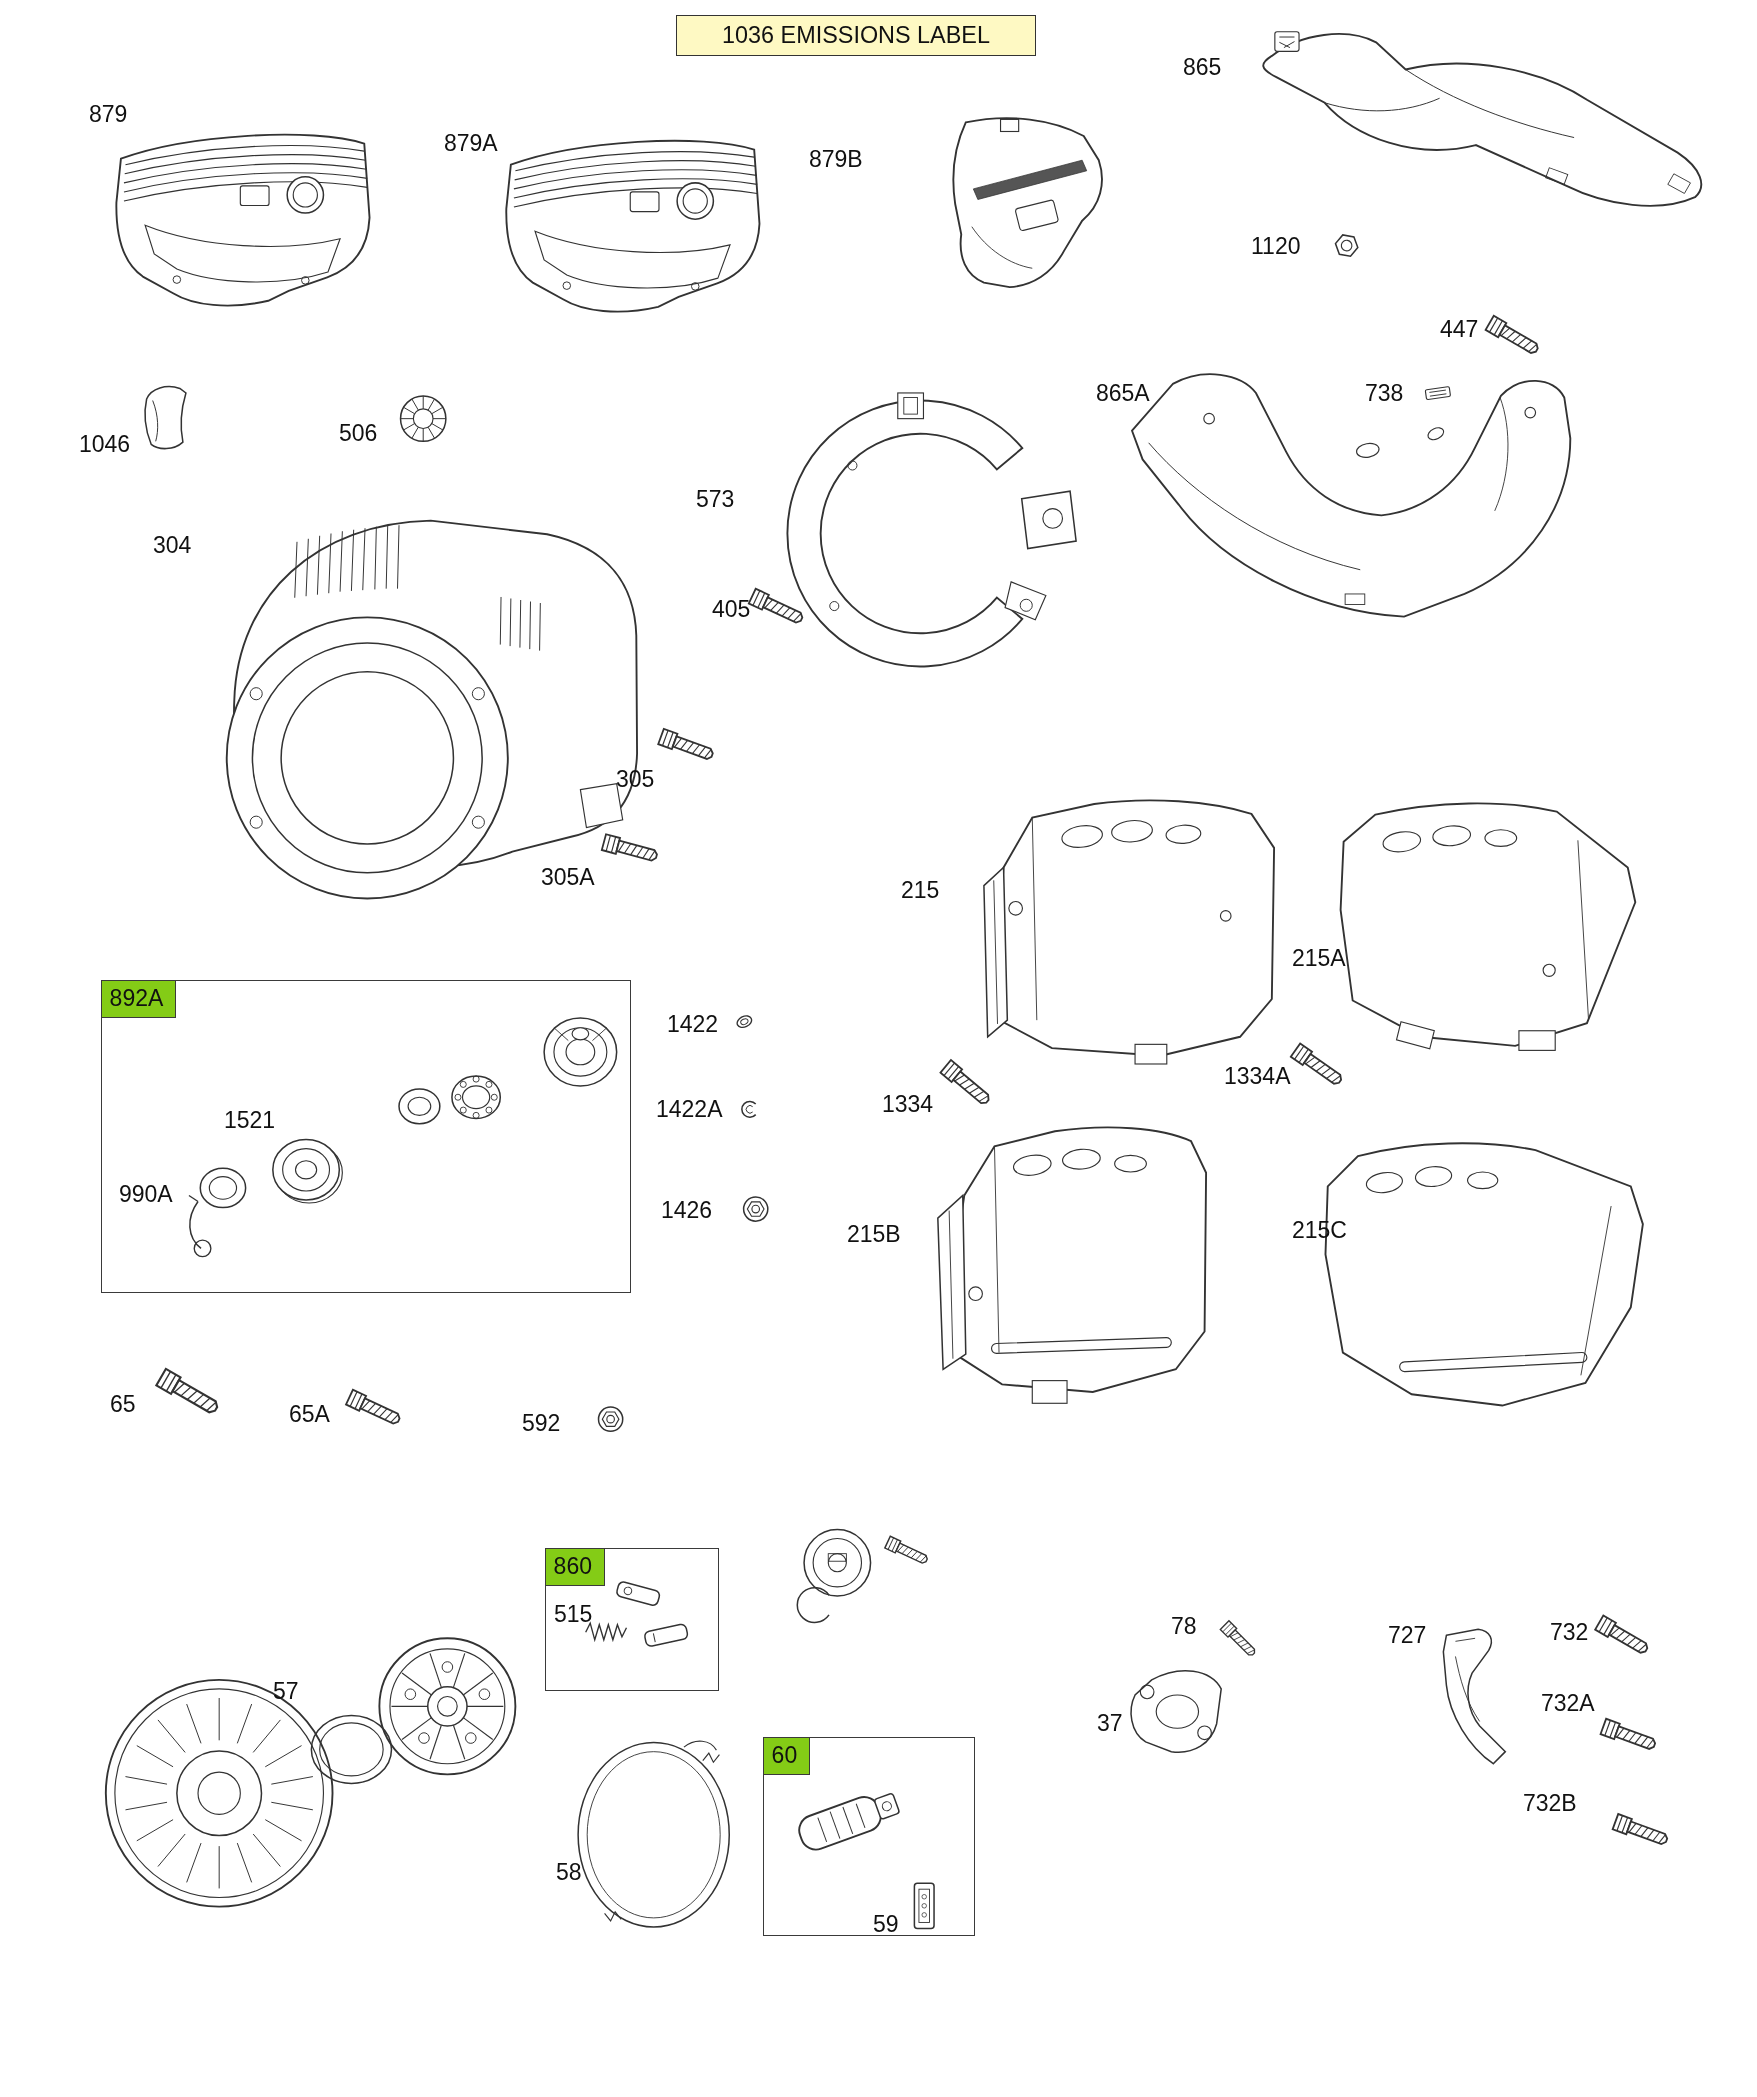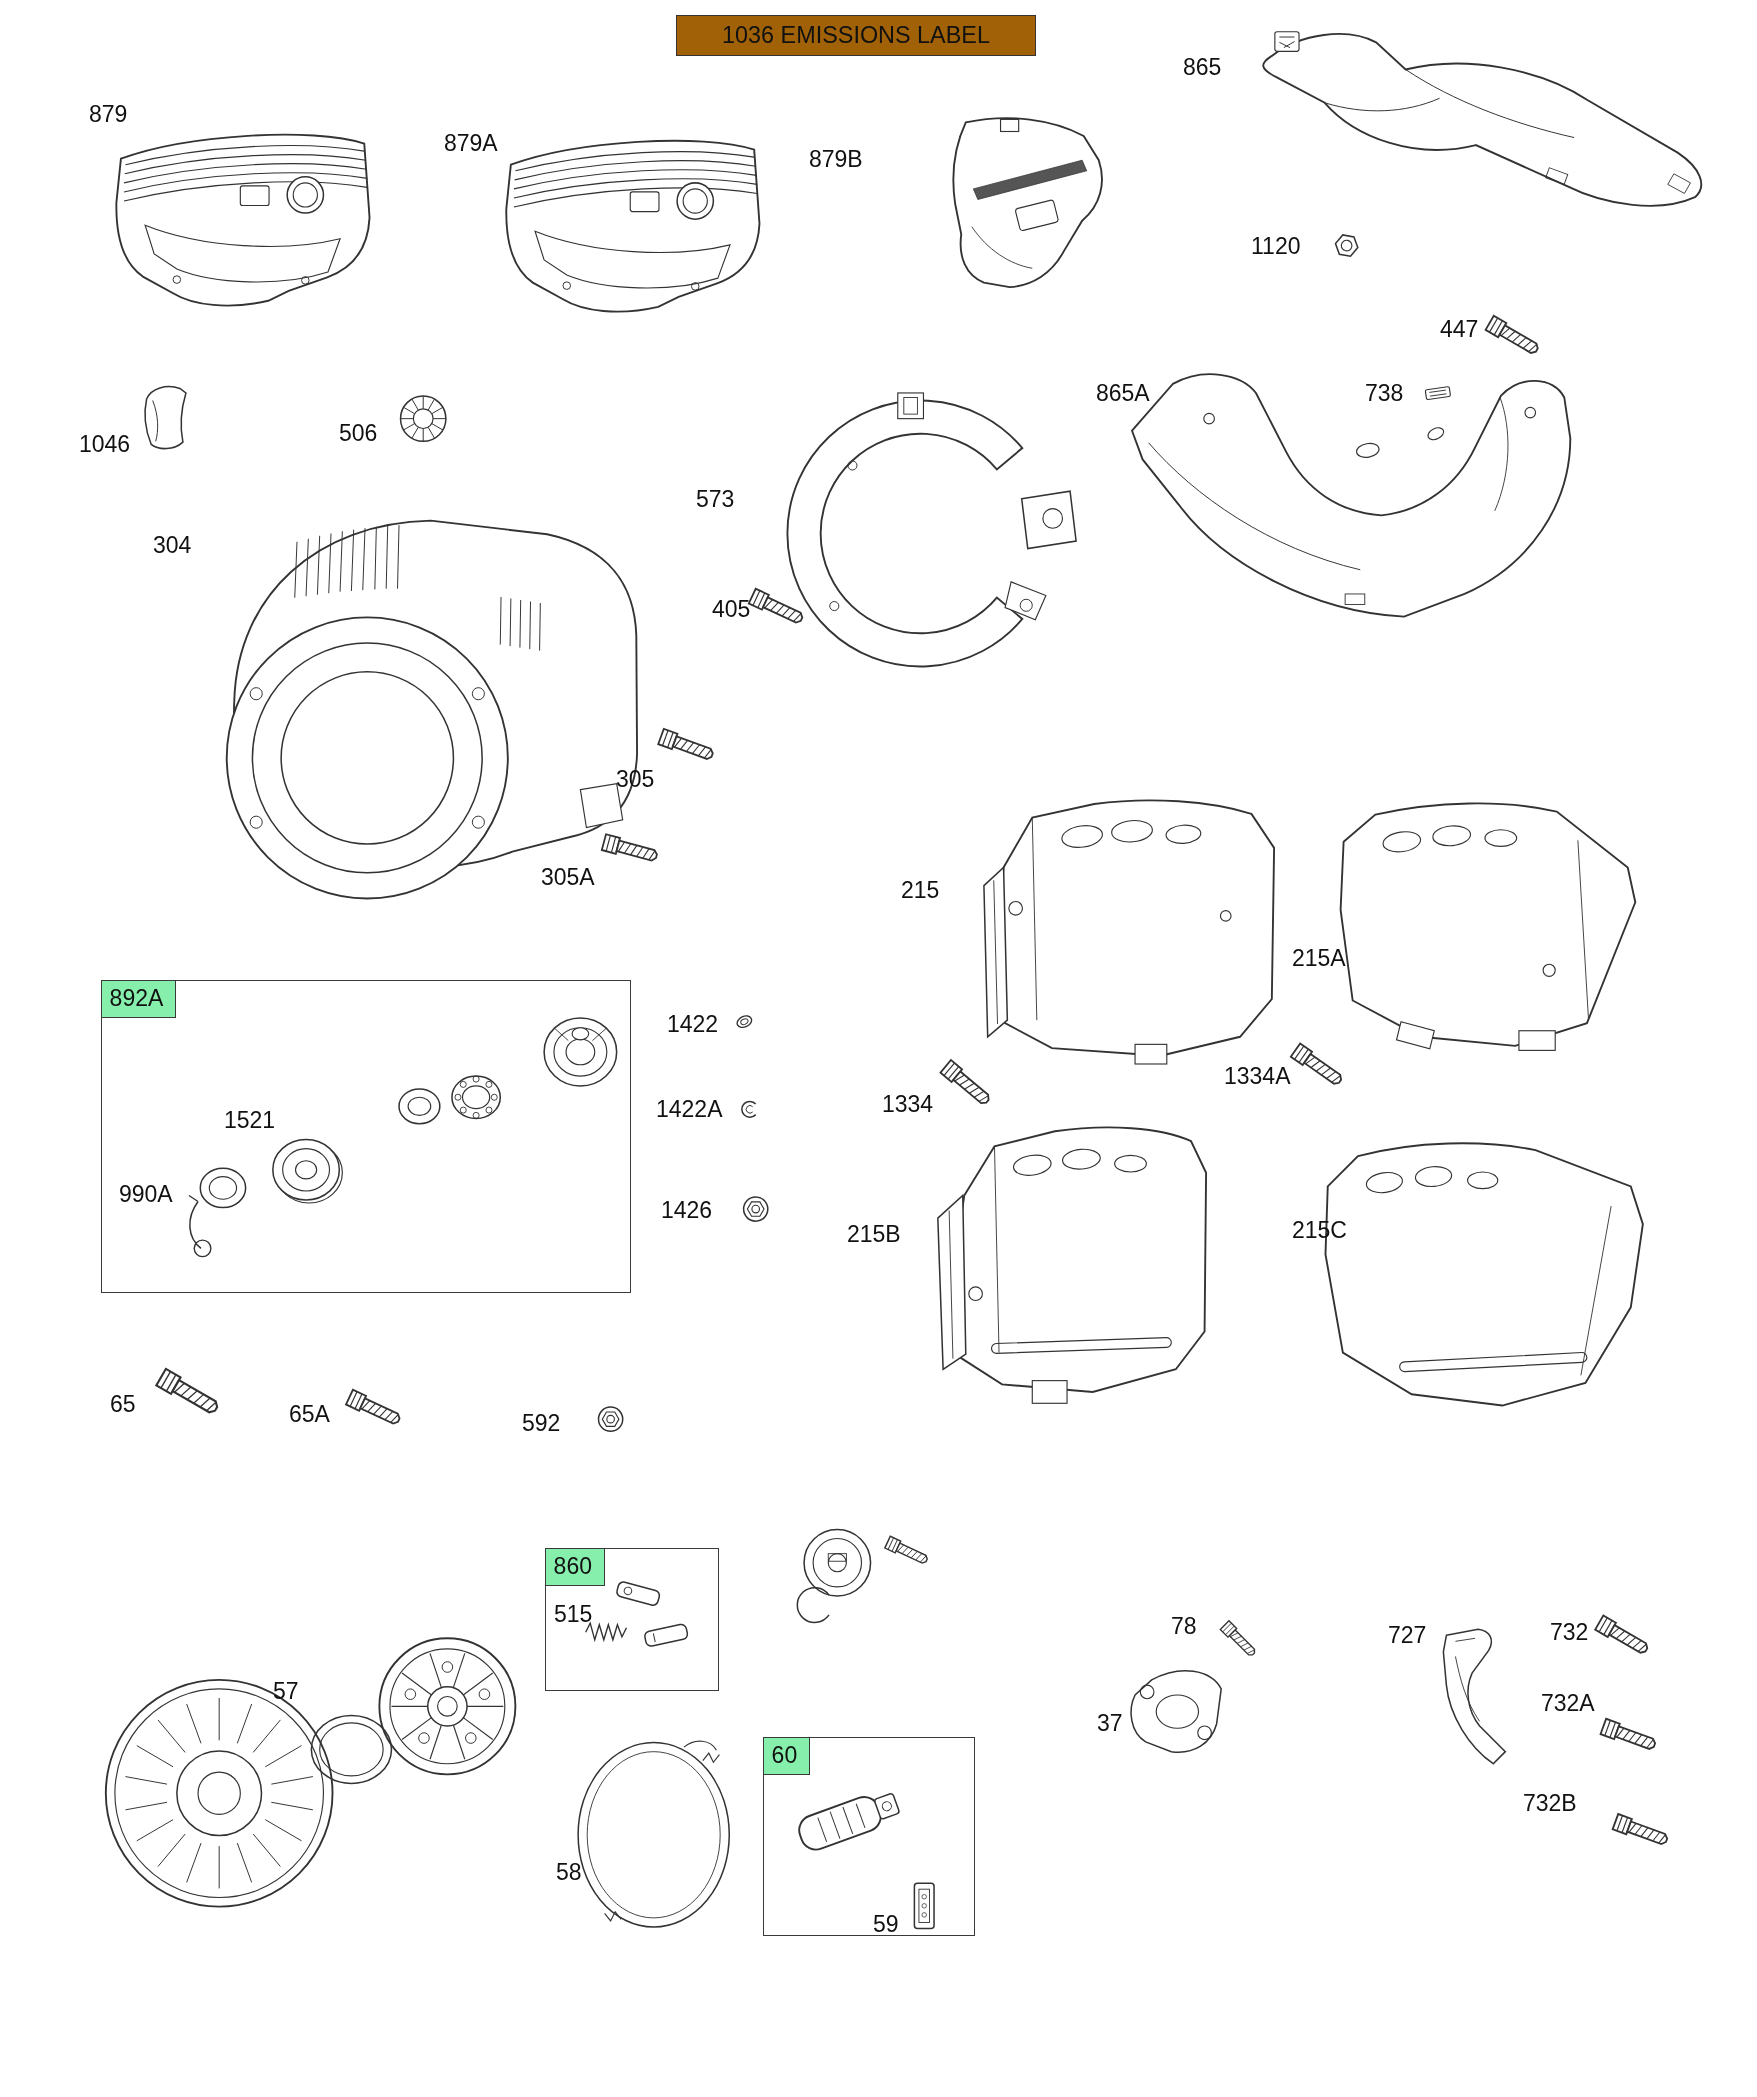--- a/index.html
+++ b/index.html
@@ -2,23 +2,23 @@
 <html style="font-size:12px"><head>
 <meta charset="utf-8">
 <style>
   html,body{margin:0;padding:0;background:#ffffff;}
   #canvas{position:relative;width:1757px;height:2097px;background:#ffffff;overflow:hidden;
           font-family:"Liberation Sans","DejaVu Sans",sans-serif;color:#111;}
   svg.art{position:absolute;left:0;top:0;}
   .lbl{position:absolute;font-size:23px;line-height:26px;color:#111;white-space:nowrap;}
   .gbox{position:absolute;border:1.5px solid #3a3a3a;}
   .gbox .tag{display:inline-block;border-right:1.5px solid #3a3a3a;border-bottom:1.5px solid #3a3a3a;
-             background:#86efac;padding:3.8px 12px 5.3px 7.6px;font-size:23px;}
+             background:#84cc16;padding:3.8px 12px 5.3px 7.6px;font-size:23px;}
   .titlebox{position:absolute;border:1.5px solid #333;display:flex;align-items:center;justify-content:center;
-            font-size:23.4px;background:#a16207;}
+            font-size:23.4px;background:#fef9c3;}
 </style>
 </head>
 <body>
 
 <div id="canvas">
 
   <svg class="art" width="1757" height="2097" viewBox="0 0 2325 2775">
     <defs>
       <g id="screw">
         <path d="M -18,-9 L -2,-9 L -2,9 L -18,9 Z" fill="#fff" stroke="#333" stroke-width="2"></path>

